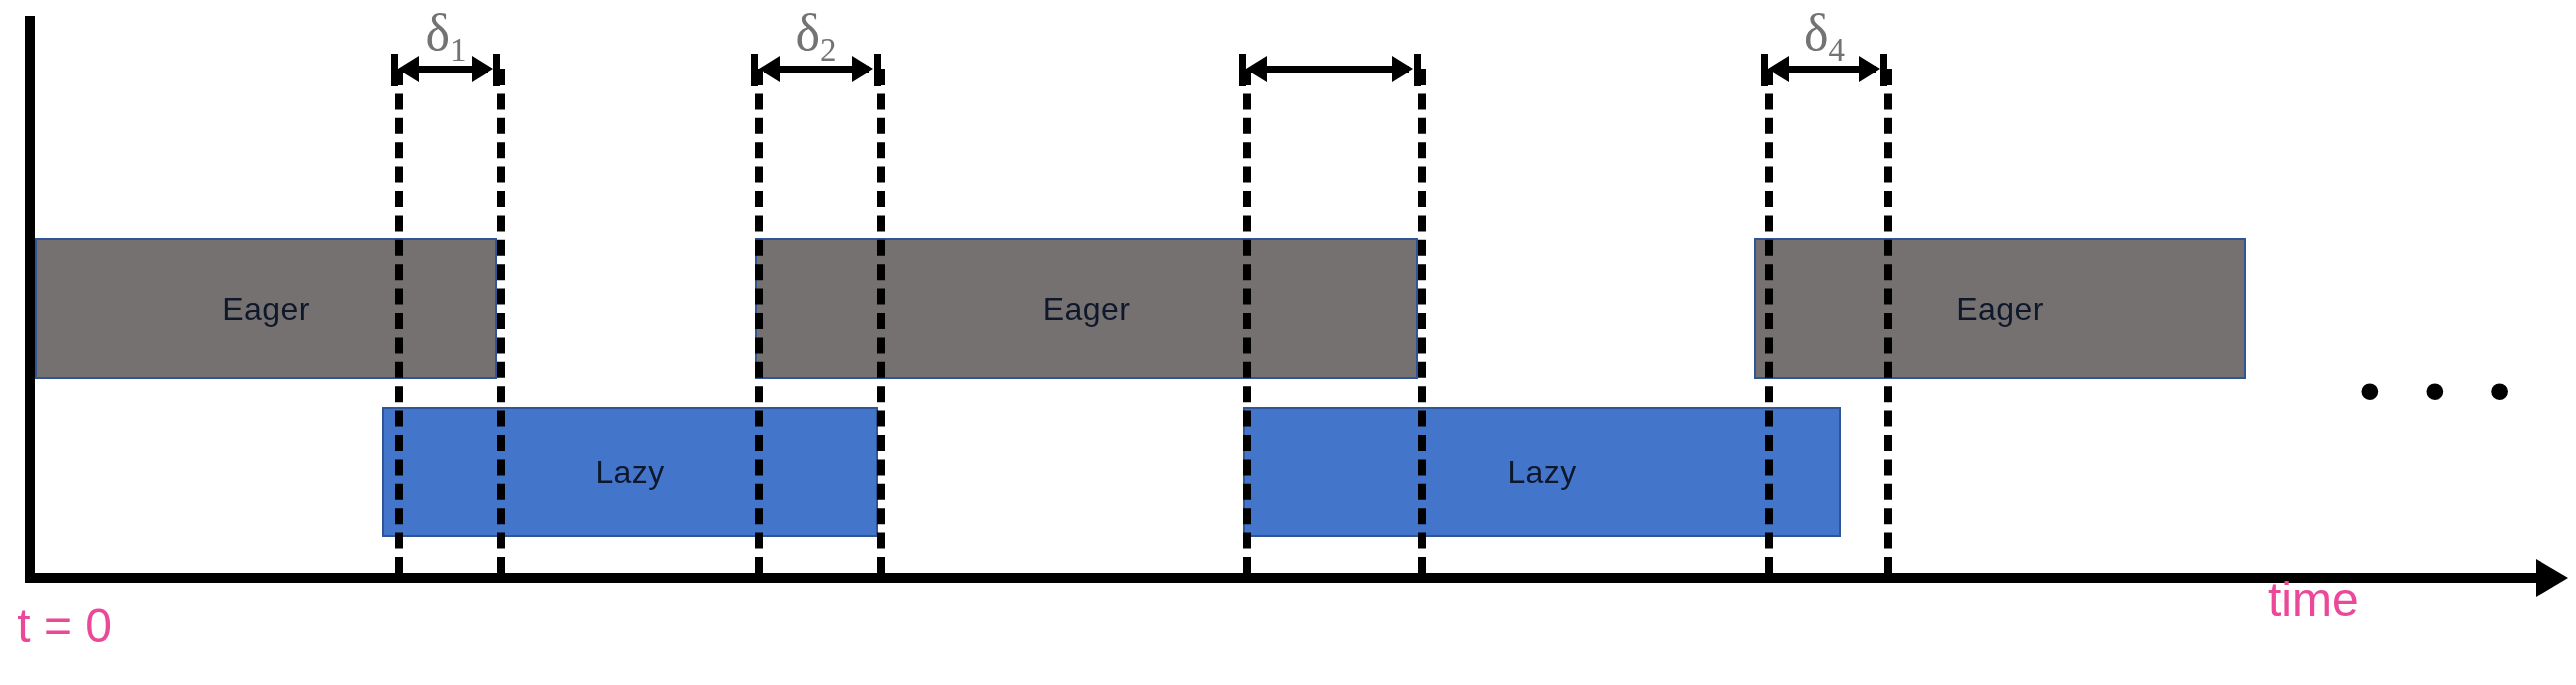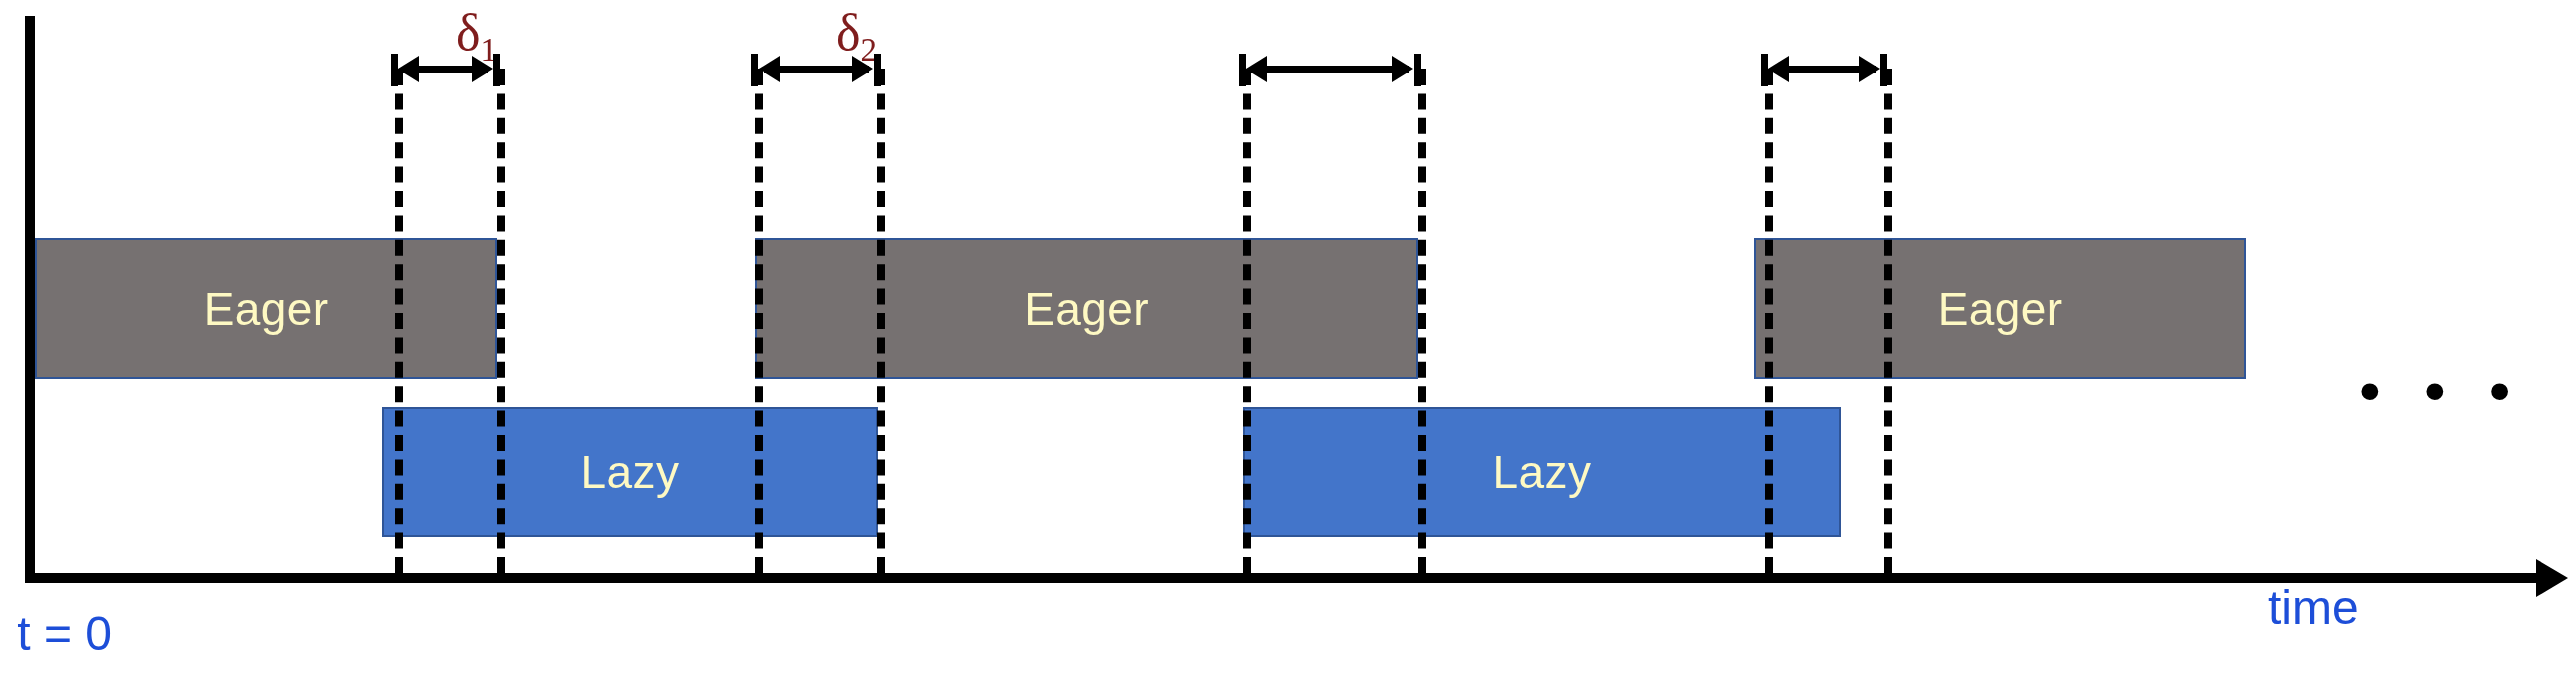--- a/index.html
+++ b/index.html
@@ -39,42 +39,42 @@
     position: absolute;
     box-sizing: border-box;
     border: 2.9px solid #2f5597;
     display: flex;
     align-items: center;
     justify-content: center;
   }
   .task-box.eager { background: #767171; }
   .task-box.lazy  { background: #4375ca; }
   .task-label {
-    color: #fef9c3;
-    font-size: 46px;
+    color: #0f172a;
+    font-size: 32px;
     font-family: "Liberation Sans", sans-serif;
     line-height: 1;
     letter-spacing: 0.4px;
     white-space: nowrap;
   }
   
   .dash-line {
     position: absolute;
     width: 0;
     border-left: 8px dashed #000000;
   }
   
   .delta-label {
     position: absolute;
     font-size: 52px;
-    color: #7f1d1d;
+    color: #737373;
     font-family: "Liberation Serif", serif;
     white-space: nowrap;
     line-height: 1;
-    text-align: right;
+    text-align: center;
   }
   .delta-label .sub {
     font-size: 33px;
     vertical-align: sub;
     font-family: "Liberation Serif", serif;
   }
   .measure-bar {
     position: absolute;
     height: 7.2px;
     background: #000000;
@@ -90,25 +90,24 @@
     height: 0;
     border-top: 13.7px solid transparent;
     border-bottom: 13.7px solid transparent;
   }
   .measure-head-left  { border-right: 21.6px solid #000000; }
   .measure-head-right { border-left:  21.6px solid #000000; }
   
   .axis-text {
     position: absolute;
     font-size: 48px;
-    color: #1d4ed8;
+    color: #ec4899;
     font-family: "Liberation Sans", sans-serif;
     white-space: nowrap;
     line-height: 1;
-    margin-top: 8px;
   }
   .ellipsis-dots {
     position: absolute;
     font-size: 62px;
     color: #000000;
     font-family: "Liberation Sans", sans-serif;
     letter-spacing: 13px;
     line-height: 1;
     white-space: nowrap;
   }
@@ -166,20 +165,23 @@
   <div class="measure-bar" style="left:764px; top:66px; width:105px;"></div>
   <div class="measure-head-left" style="left:759px; top:56px;"></div>
   <div class="measure-head-right" style="left:852px; top:56px;"></div>
 
   <div class="measure-cap" style="left:1239px; top:54px; height:32px;"></div>
   <div class="measure-cap" style="left:1414px; top:54px; height:32px;"></div>
   <div class="measure-bar" style="left:1251px; top:66px; width:158px;"></div>
   <div class="measure-head-left" style="left:1246px; top:56px;"></div>
   <div class="measure-head-right" style="left:1392px; top:56px;"></div>
 
+  <div class="delta-label" style="left:1765px; top:7.2px; width:119px;">
+    <span>δ</span><span class="sub">4</span>
+  </div>
   <div class="measure-cap" style="left:1761px; top:54px; height:32px;"></div>
   <div class="measure-cap" style="left:1880px; top:54px; height:32px;"></div>
   <div class="measure-bar" style="left:1774px; top:66px; width:102px;"></div>
   <div class="measure-head-left" style="left:1768px; top:56px;"></div>
   <div class="measure-head-right" style="left:1859px; top:56px;"></div>
 
   <div class="ellipsis-dots" style="left:2359px; top:360px;">• • •</div>
 
   <div class="axis-text" style="left:17.3px; top:602px;">t = 0</div>
   <div class="axis-text" style="left:2268px; top:576px;">time</div>

